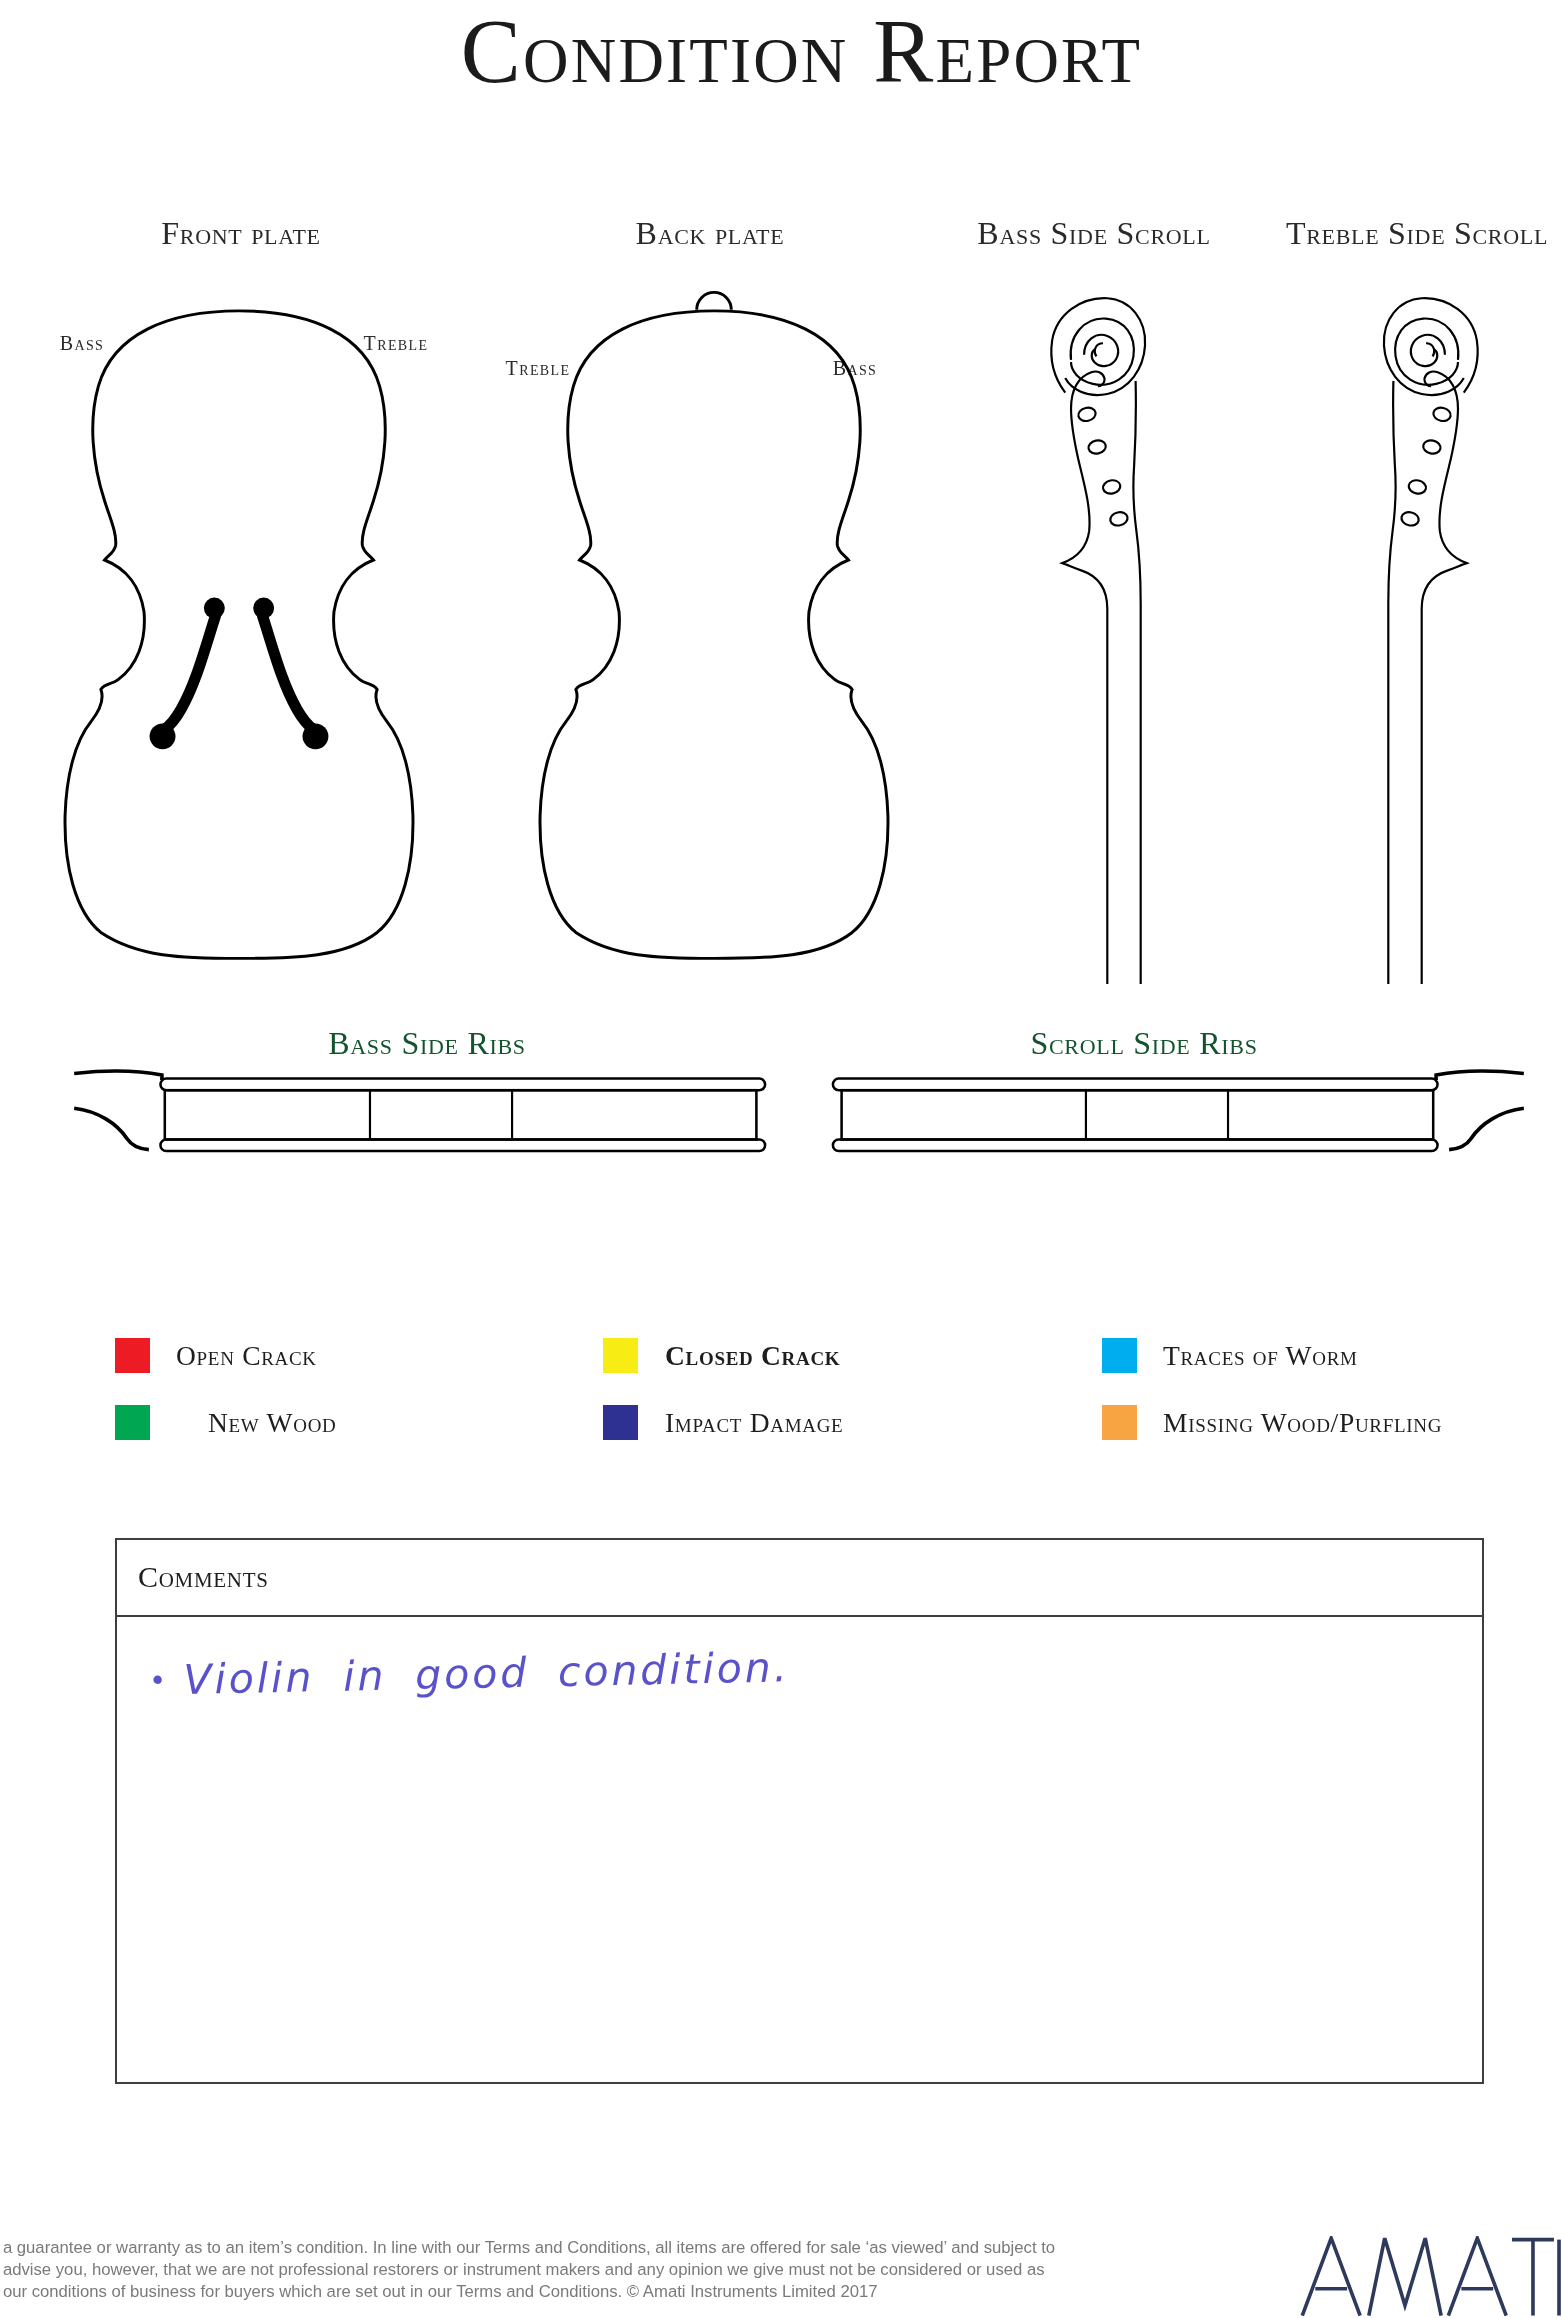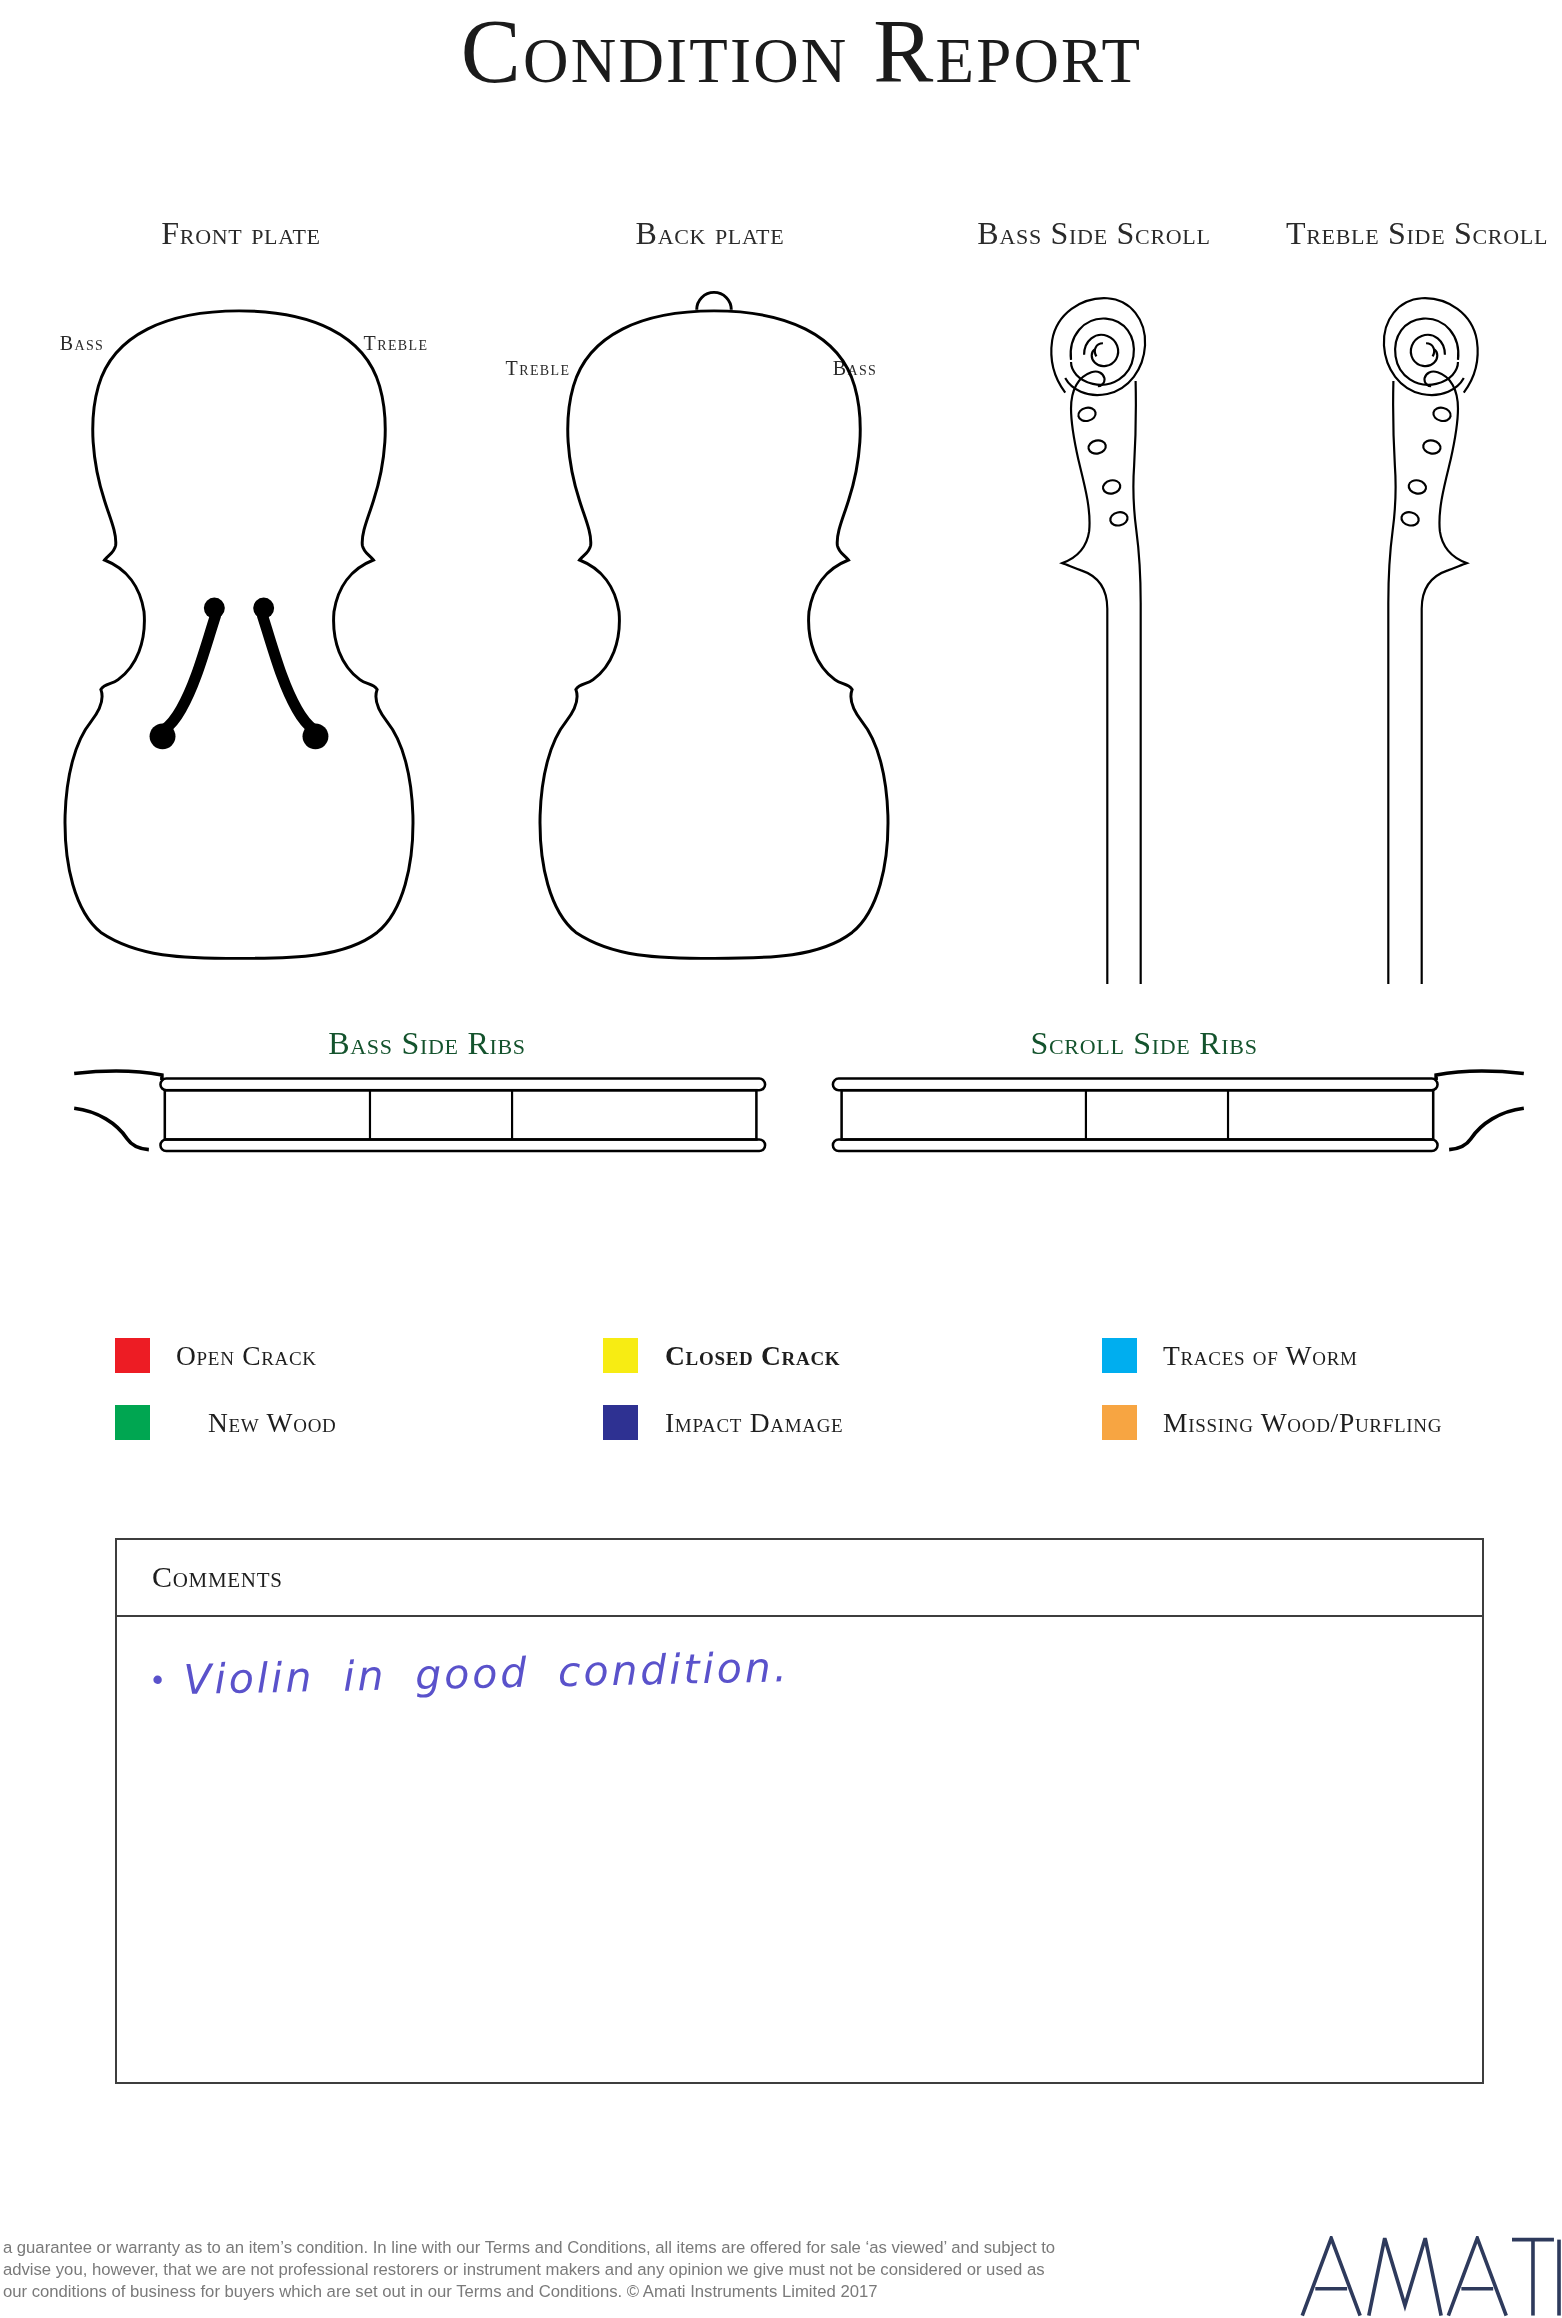--- a/index.html
+++ b/index.html
@@ -31,21 +31,21 @@
     font-size:27.5px;font-variant:small-caps;letter-spacing:0.7px;color:#1e1e1e;white-space:nowrap;
   }
   .legend-label.bold{font-weight:bold;}
   .comments-box{
     position:absolute;left:115px;top:1538px;width:1365px;height:542px;
     border:2.9px solid #3e3e3e;background:#fff;
   }
   .comments-header{
     height:77px;border-bottom:2.9px solid #3e3e3e;
     font-size:30px;font-variant:small-caps;letter-spacing:0.7px;color:#1e1e1e;
-    padding-left:35px;padding-top:20px;box-sizing:border-box;
+    padding-left:21px;padding-top:20px;box-sizing:border-box;
   }
   .handwritten{
     position:absolute;left:32px;top:110px;
     font-family:"DejaVu Sans",sans-serif;font-style:italic;
     font-size:41px;letter-spacing:2.9px;word-spacing:13px;
     transform:rotate(-1.2deg);white-space:nowrap;
   }
   .handwritten .bullet{margin-right:14.5px;font-size:29px;vertical-align:4.3px;}
   .footer-disclaimer{
     position:absolute;left:2.9px;top:2237px;

